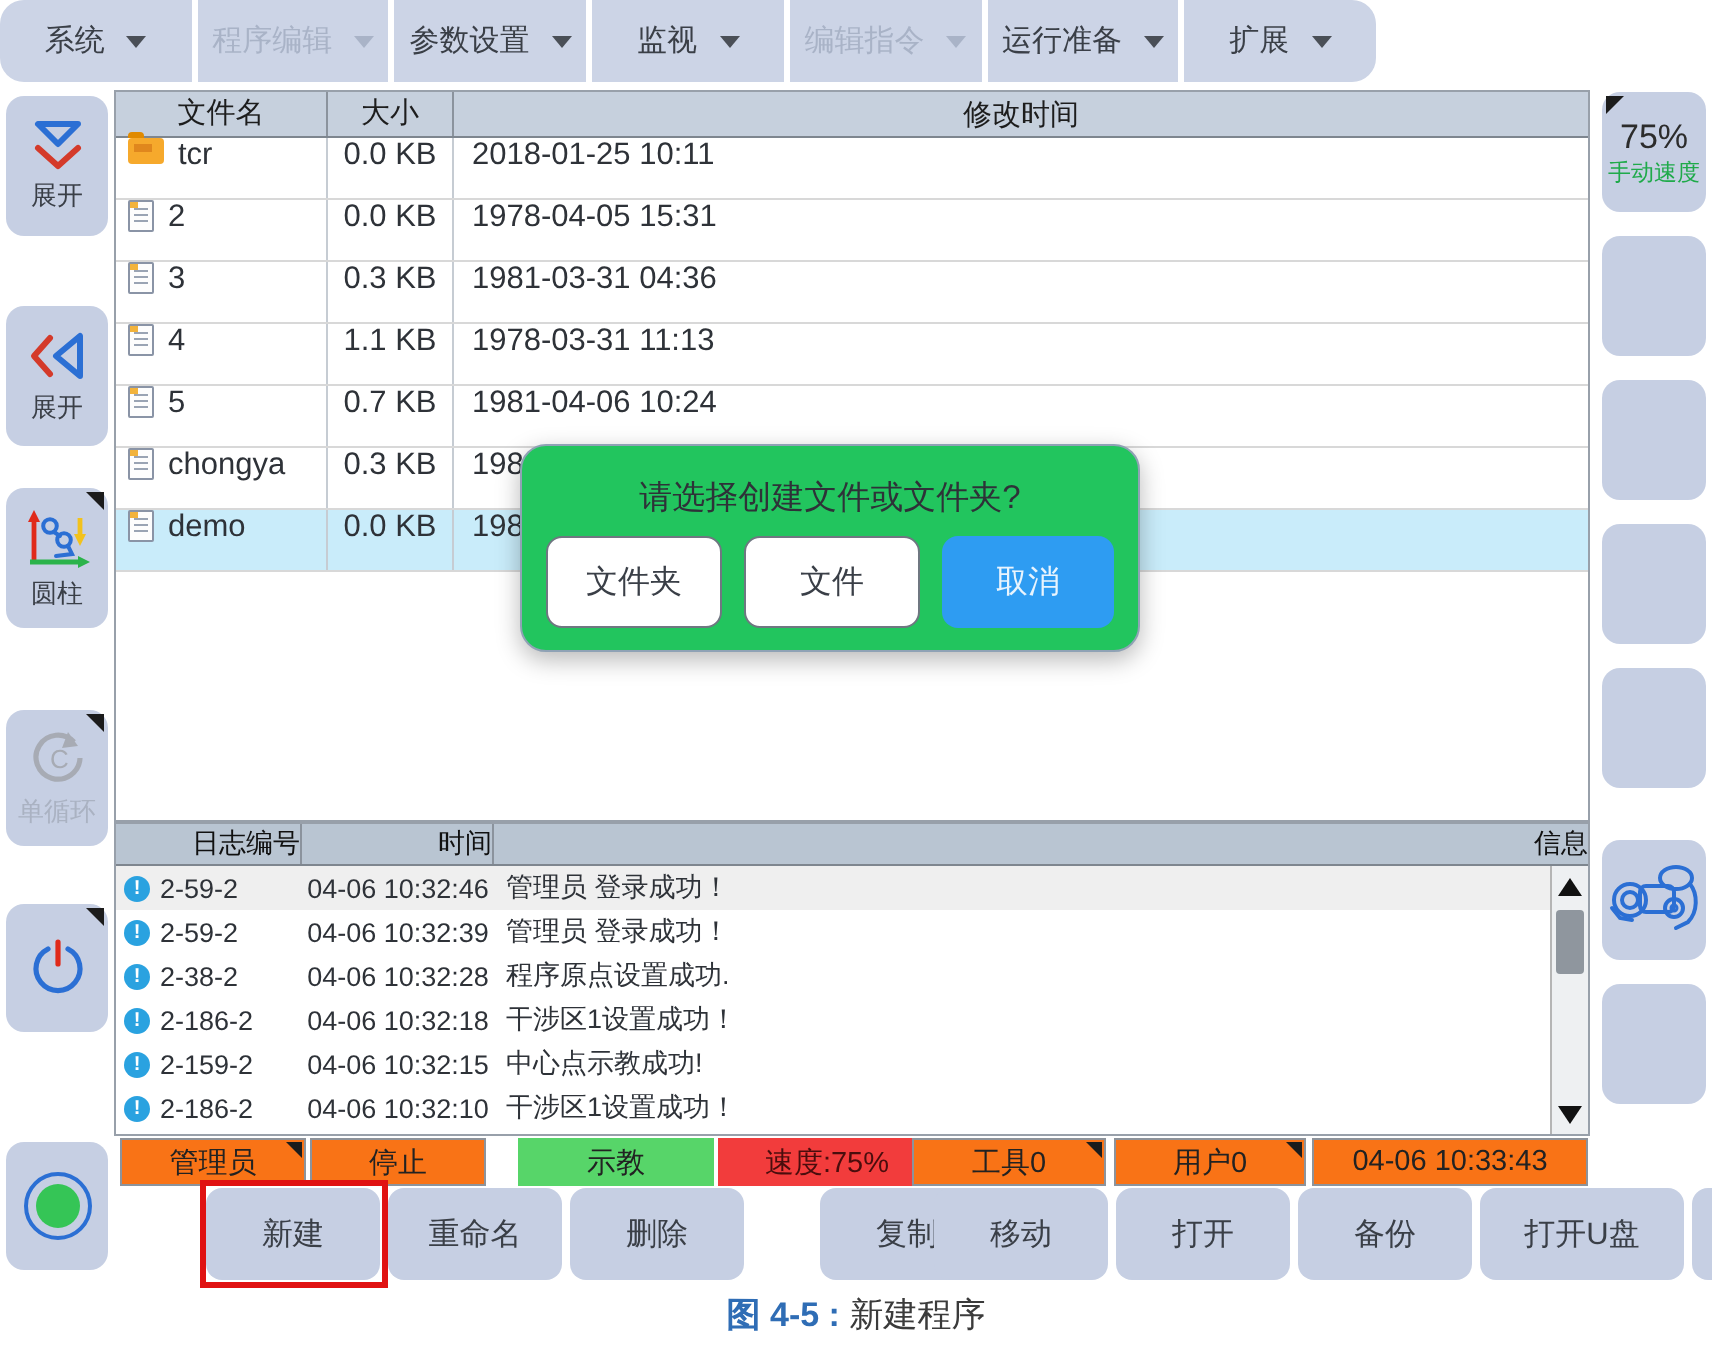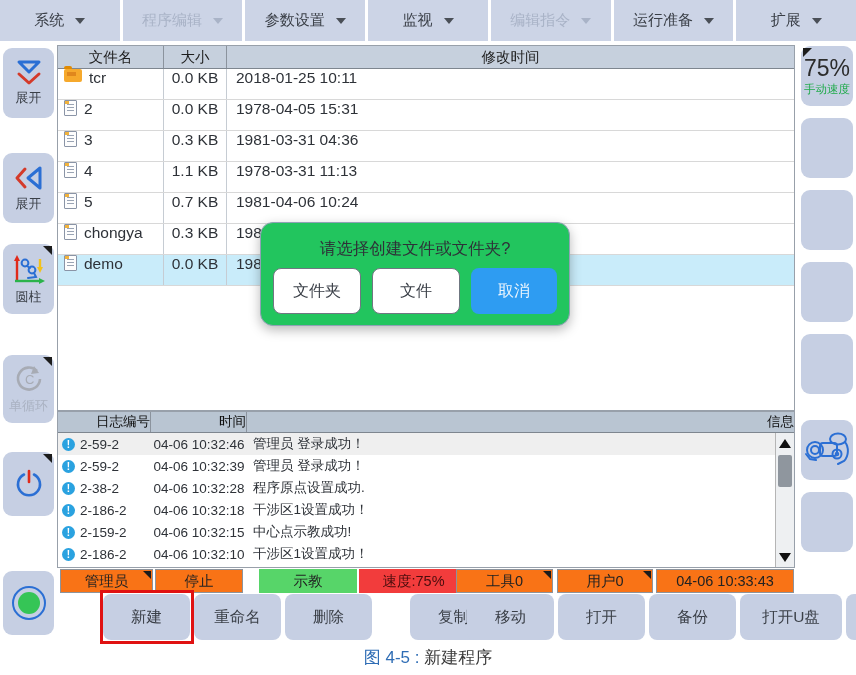--- a/index.html
+++ b/index.html
@@ -1,40 +1,40 @@
 <!DOCTYPE html>
 <html><head>
 <meta charset="utf-8">
 <style>
   * { margin:0; padding:0; box-sizing:border-box; }
   body { background:#fff; font-family:"Liberation Sans", sans-serif; }
   .screen { position:relative; width:856px; height:675px; background:#fff; overflow:hidden; }
 
   
-  .menubar { position:absolute; top:0; left:0; width:856px; height:41px; background:#ccd4e6; display:flex; }
+  .menubar { position:absolute; top:0; left:0; width:688px; height:41px; background:#ccd4e6; display:flex;border-radius:12px; }
   .menu-item { flex:1; display:flex; align-items:center; justify-content:center; gap:11px;
                font-size:15px; color:#3a3f47; border-right:3px solid #fff; cursor:default; }
   .menu-item:last-child { border-right:none; }
   .menu-item.disabled { color:#a9b3c7; }
   .caret { width:0; height:0; border-left:5px solid transparent; border-right:5px solid transparent;
            border-top:6px solid #4a4f57; }
   .menu-item.disabled .caret { border-top-color:#a9b3c7; }
 
   
   .side-btn { position:absolute; left:3px; width:51px; border-radius:9px; background:#c6cfe3;
               display:flex; flex-direction:column; align-items:center; justify-content:center; gap:3px; }
   .side-btn .lbl { font-size:13px; color:#3a3f47; }
   .side-btn.disabled .lbl { color:#aab2c2; }
   .corner-tr { position:absolute; top:2px; right:2px; width:0; height:0;
                border-top:9px solid #1c1c1c; border-left:9px solid transparent; }
   .corner-tl { position:absolute; top:2px; left:2px; width:0; height:0;
                border-top:9px solid #1c1c1c; border-right:9px solid transparent; }
   .right-btn { position:absolute; left:801px; width:52px; height:60px; background:#c6cfe3; border-radius:9px; }
   .speed-btn { display:flex; flex-direction:column; align-items:center; justify-content:center; }
-  .speed-val { font-size:23px; color:#2c2c2c; }
+  .speed-val { font-size:17px; color:#2c2c2c; }
   .speed-lbl { font-size:11.5px; color:#1faa4a; }
 
   
   .file-table { position:absolute; left:57px; top:45px; width:738px; height:366px;
                 border:1px solid #98a0aa; background:#fff; }
   .ft-header { display:flex; height:23px; background:#c6d0dd; border-bottom:1px solid #7e868f;
                font-size:14.5px; color:#1d1d1d; align-items:center; }
   .ft-h { text-align:center; }
   .ft-c1 { width:106px; } .ft-c2 { width:63px; } .ft-c3 { flex:1; }
   .ft-header .ft-c1, .ft-header .ft-c2 { border-right:1px solid #8b939d; height:100%; line-height:22px; }
@@ -98,21 +98,21 @@
   .status-field.red { background:#f23c3c; border-color:#f23c3c; color:#4a0d0d; }
 
   
   .bottom-btn { position:absolute; top:594px; height:46px; background:#c6cfe3; border-radius:8px;
                 display:flex; align-items:center; justify-content:center; font-size:15.5px; color:#3a3f47; }
   .red-box { position:absolute; left:100px; top:590px; width:94px; height:54px; border:3px solid #e01212;
              z-index:20; pointer-events:none; }
 
   
   .caption { position:absolute; top:646px; left:0; width:856px; text-align:center; font-size:17px; }
-  .caption .fig { color:#2f6db5; font-weight:normal; }
+  .caption .fig { color:#2f6db5; font-weight:bold; }
   .caption .ttl { color:#3b3b3b; }
 </style>
 </head>
 <body>
 
 <div class="screen">
 
   <div class="menubar">
     <div class="menu-item">
       <span>系统</span>

